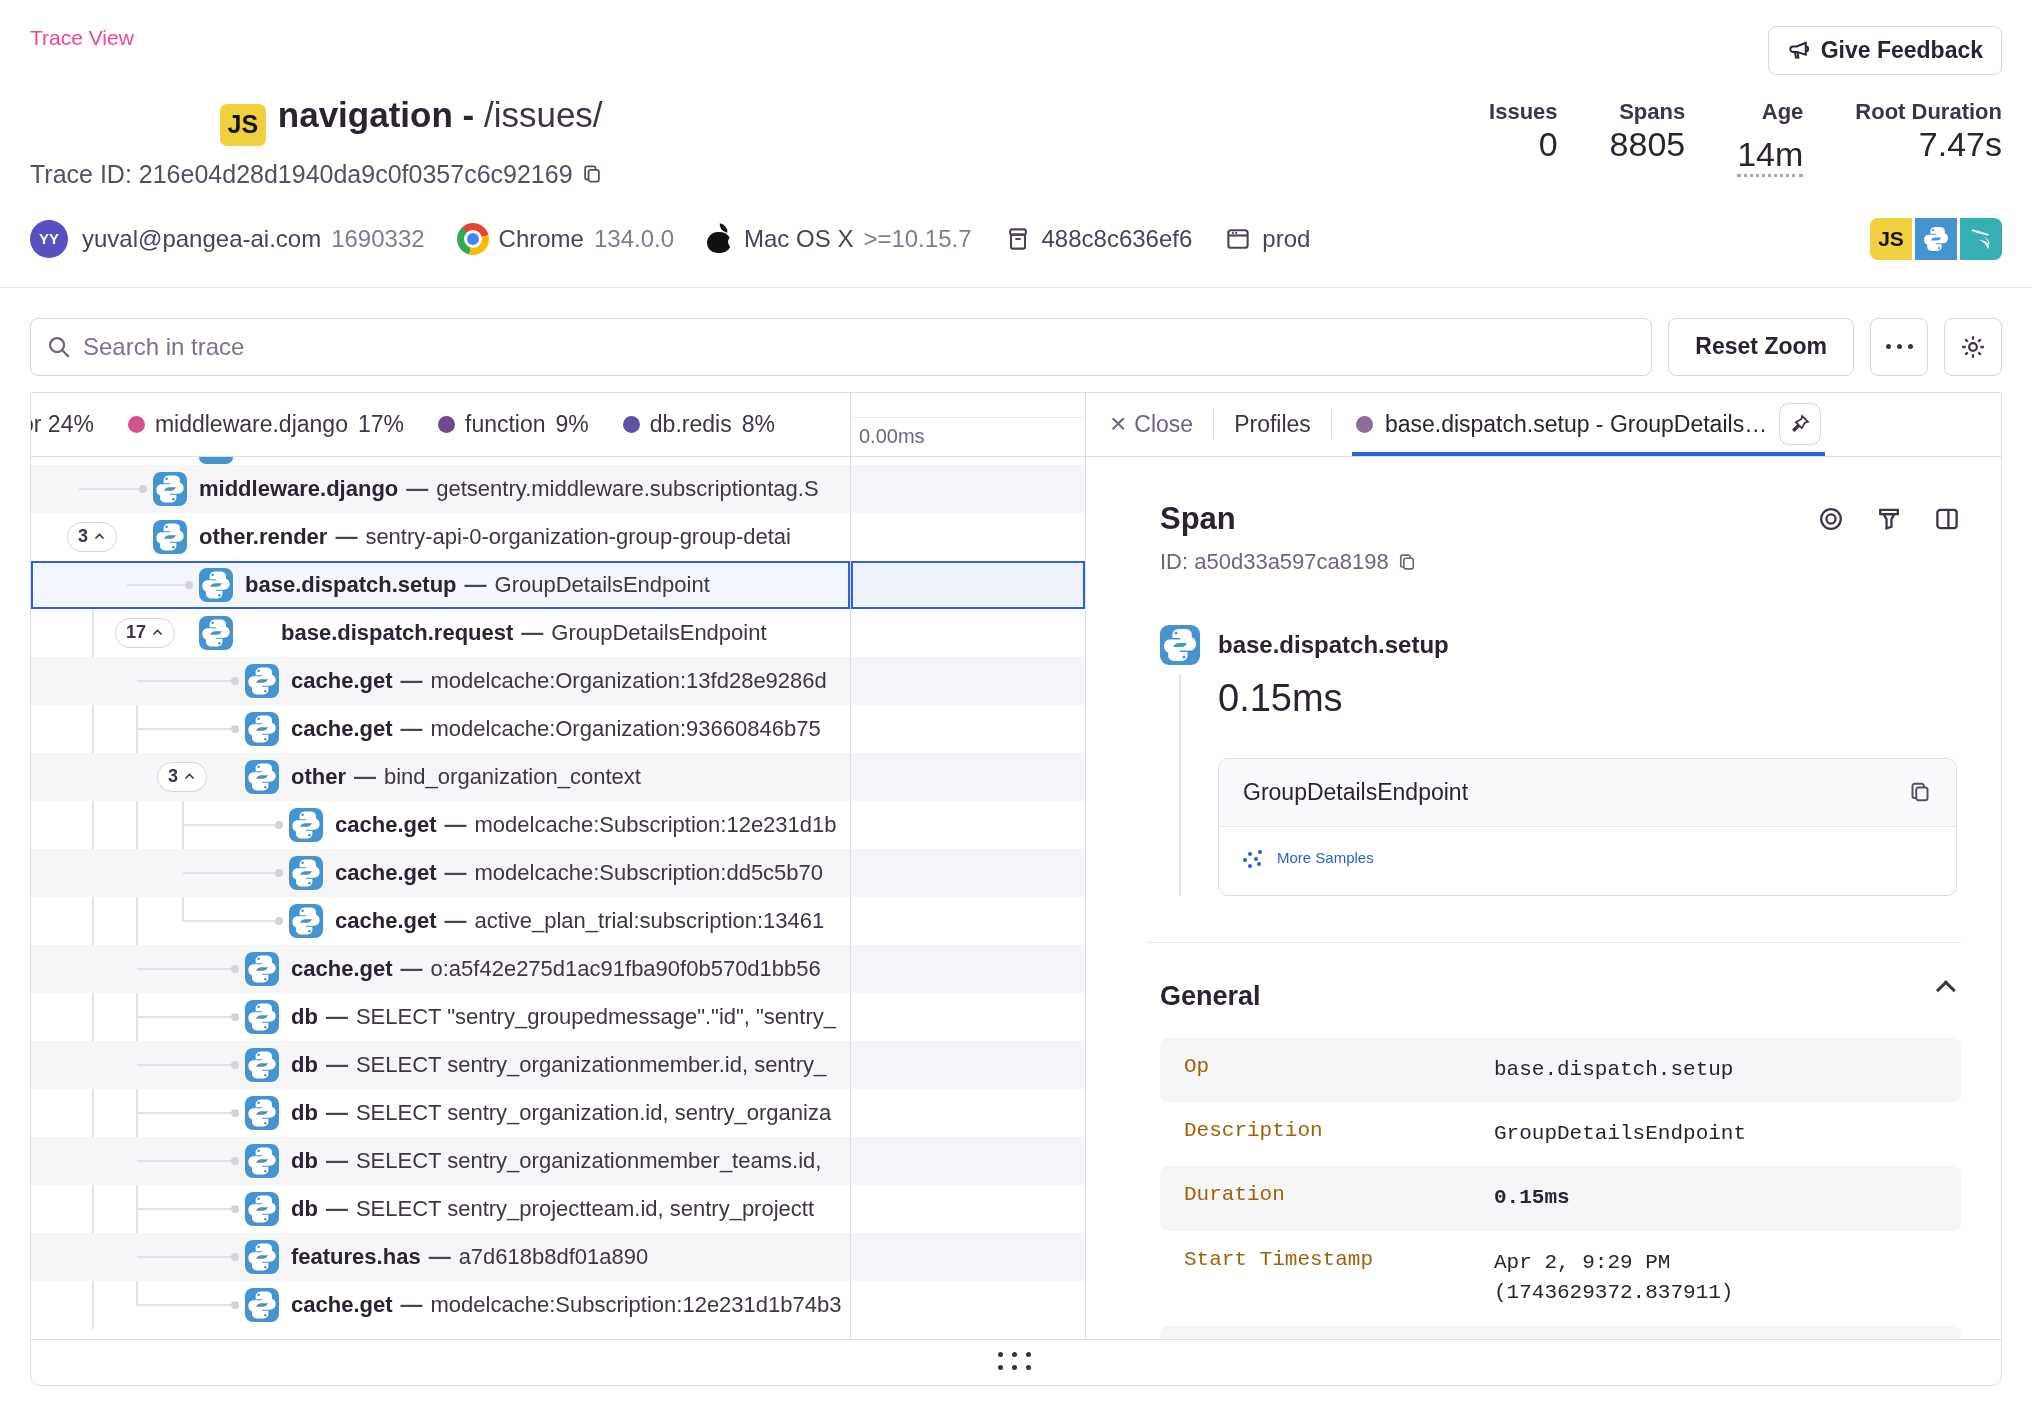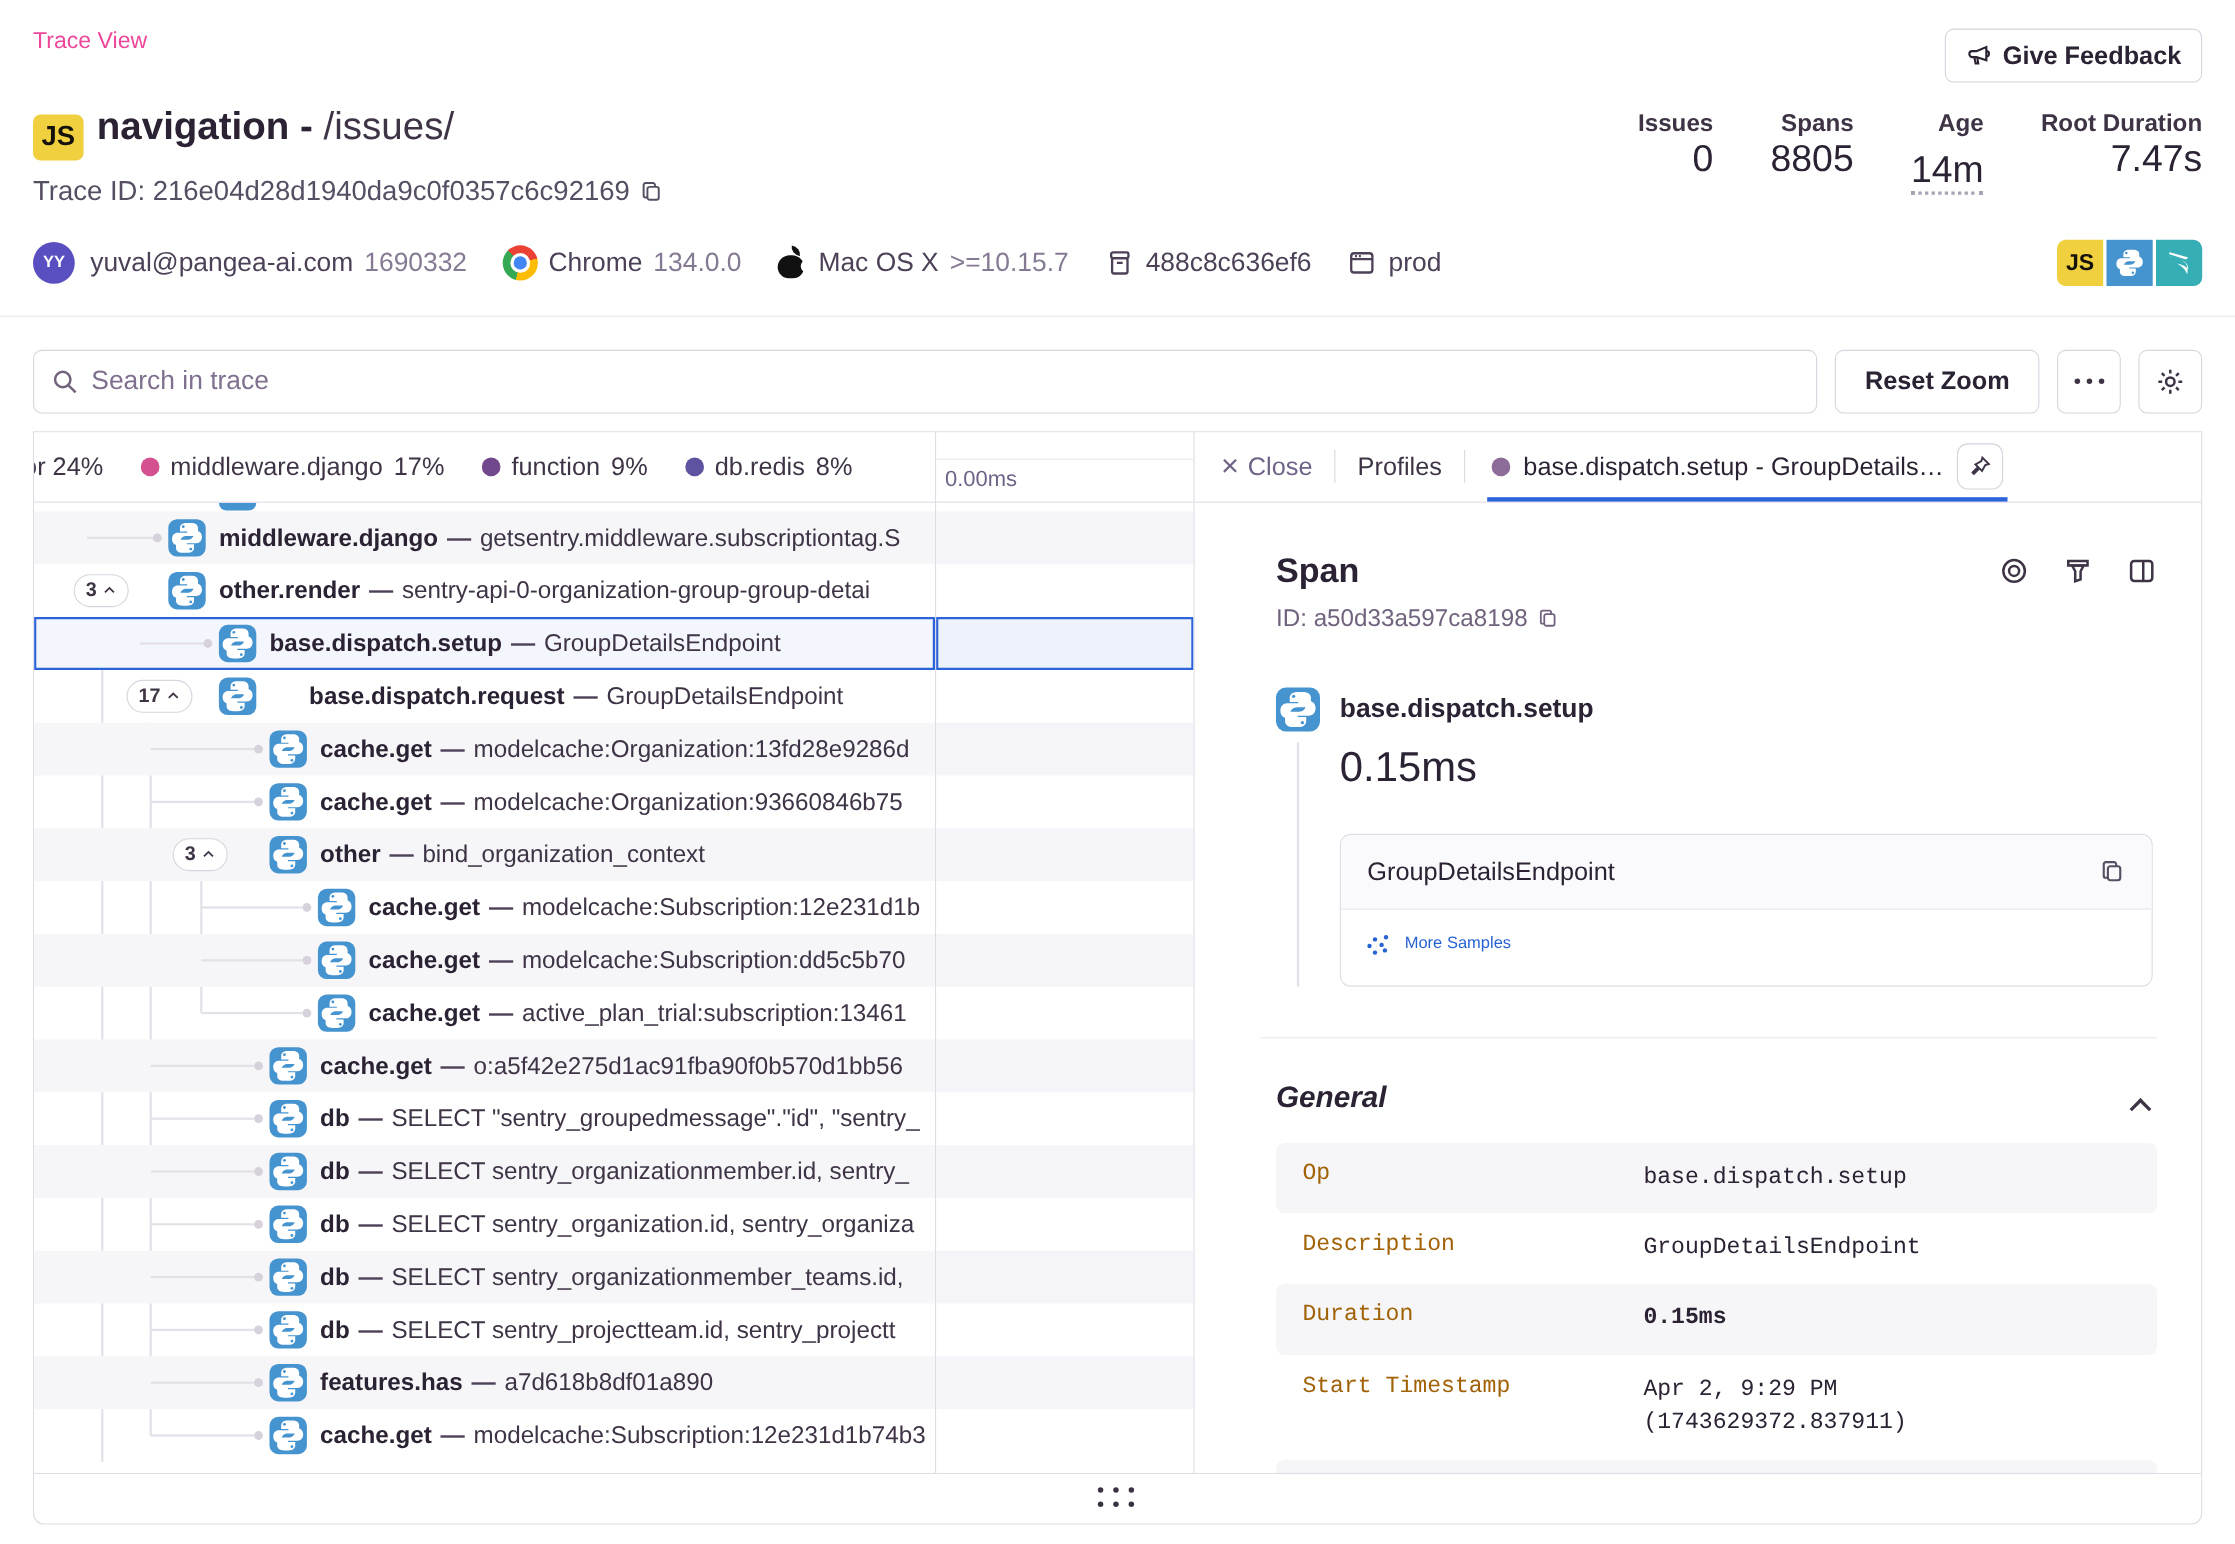--- a/index.html
+++ b/index.html
@@ -11,21 +11,21 @@
   .hdr { padding:26px 30px 0; }
   .hrow1 { display:flex; justify-content:space-between; align-items:flex-start; }
   .pgtitle { font-size:21px; color:#ec4899; }
   .btn { display:inline-flex; align-items:center; gap:10px; background:#fff;
     border:1px solid #d8d3dd; border-radius:8px; cursor:pointer; color:#2b2233; }
   .feedback { padding:10px 18px; font-size:23px; font-weight:bold; }
   .hrow2 { display:flex; justify-content:space-between; margin-top:20px; }
   .jsbadge { display:inline-flex; width:46px; height:42px; background:#f0d03f; border-radius:7px;
     align-items:center; justify-content:center; font-weight:bold; font-size:25px; color:#15120a;
     vertical-align:-6px; margin-right:12px; }
-  .ttl { font-size:35px; }
+  .ttl { font-size:35px;text-align:right; }
   .ttl b { font-weight:bold; }
   .ttl .path { font-weight:normal; color:#3e3446; }
   .traceid { margin-top:14px; font-size:25px; color:#564f63; display:flex; align-items:center; gap:8px; }
   .stats { display:flex; gap:52px; margin-top:4px; }
   .stat { text-align:right; }
   .stat .sl { font-size:22px; font-weight:bold; color:#3e3446; }
   .stat .sv { font-size:34px; margin-top:10px; color:#2b2233; }
   .stat .sv.dot { display:inline-block; border-bottom:3px dotted #aaa2b5; }
 
   
@@ -136,21 +136,21 @@
   .card { margin-top:38px; margin-right:4px; border:1px solid #e0dce5; border-radius:10px; overflow:hidden; }
   .cardhead { background:#faf9fb; border-bottom:1px solid #e8e5ec; padding:20px 24px; font-size:23px;
     display:flex; justify-content:space-between; align-items:center; }
   .cardbody { padding:22px 24px; }
   .moresamples { display:inline-flex; align-items:flex-start; gap:14px; color:#2762d2; font-size:15px; cursor:pointer; }
   .scatter { position:relative; width:20px; height:20px; }
   .scatter i { position:absolute; width:4px; height:4px; border-radius:50%; background:#2762d2; }
 
   .dhr { border-top:1px solid #e8e5ec; margin:46px 0 0 -14px; }
   .gensec { margin-top:38px; }
-  .genhdr { display:flex; justify-content:space-between; align-items:flex-end; padding-right:6px;font-style:italic; }
+  .genhdr { display:flex; justify-content:space-between; align-items:flex-start; padding-right:6px; }
   .genhdr h3 { font-size:27px; font-weight:bold; }
   .caret { width:14px; height:14px; border-left:3px solid #3e3446; border-top:3px solid #3e3446;
     transform:rotate(45deg) translateY(3px); cursor:pointer; }
   .gtable { margin-top:26px; font-family:"Liberation Mono", monospace; font-size:21px; }
   .grow { display:grid; grid-template-columns:310px 1fr; padding:17px 24px; border-radius:8px; }
   .grow.gray { background:#f6f5f8; }
   .gkey { color:#a16207; }
   .gval { color:#2b2233; line-height:1.45; }
   .gval.b { font-weight:bold; }
 

